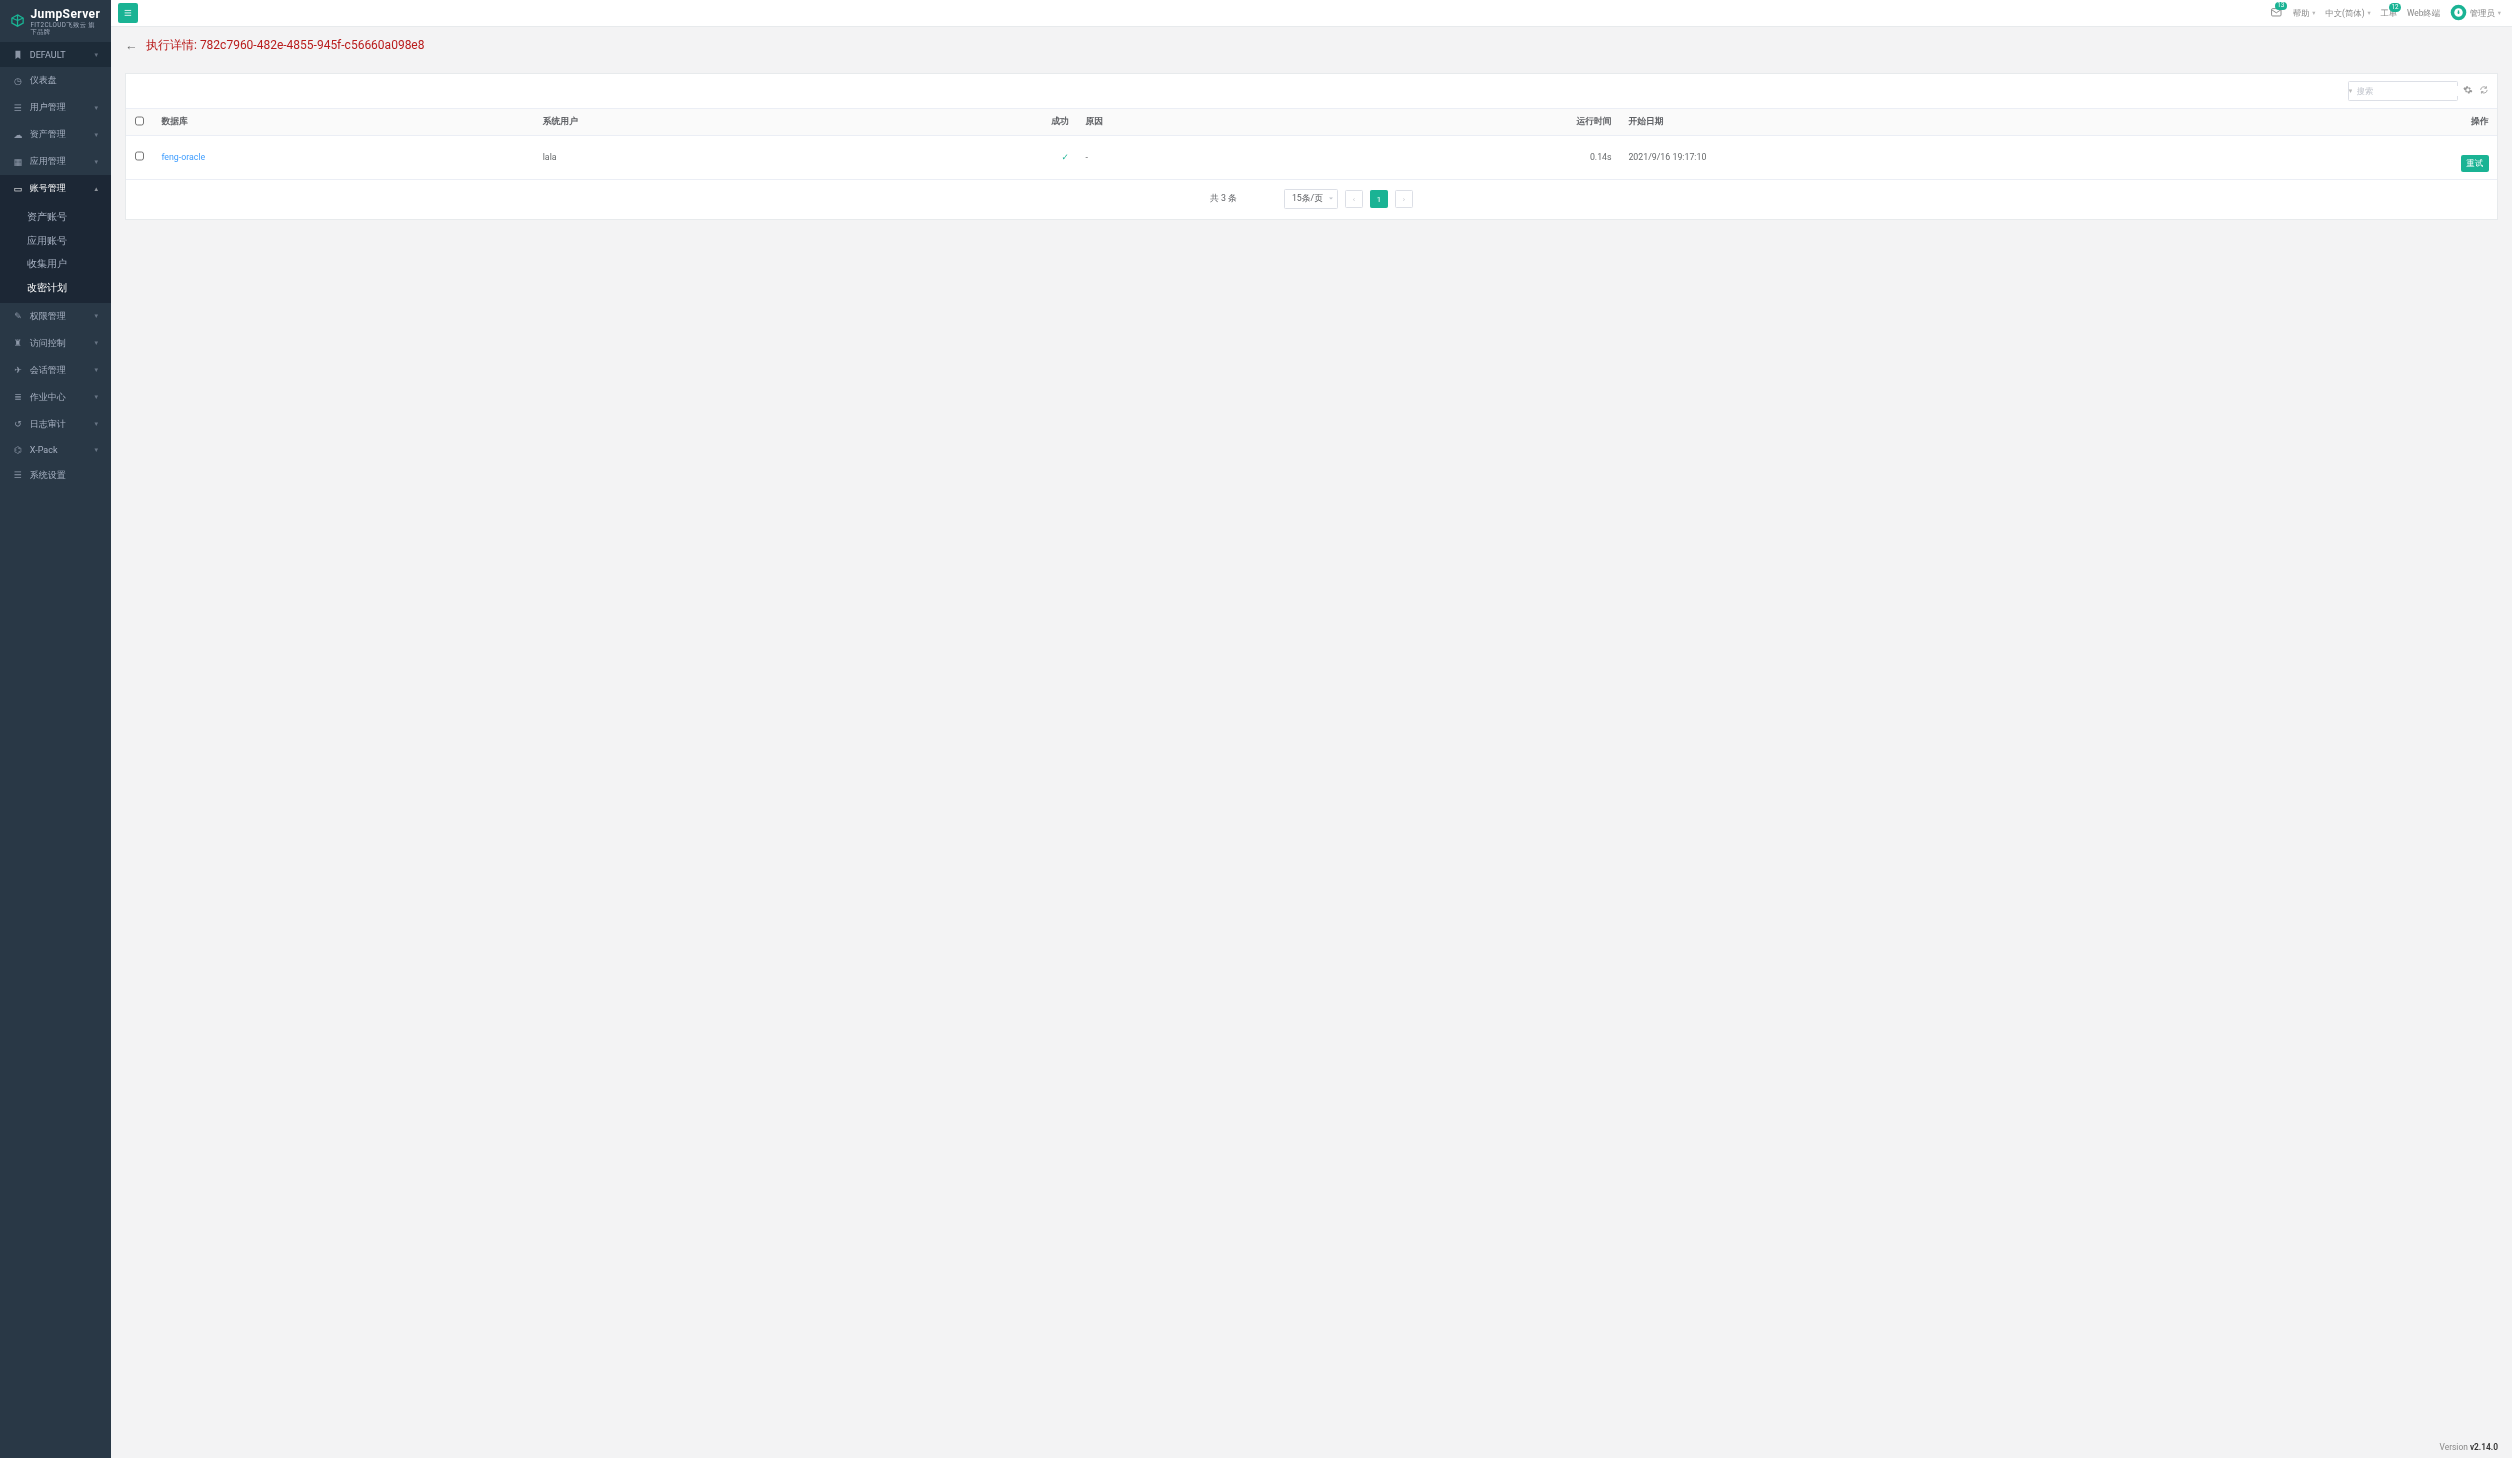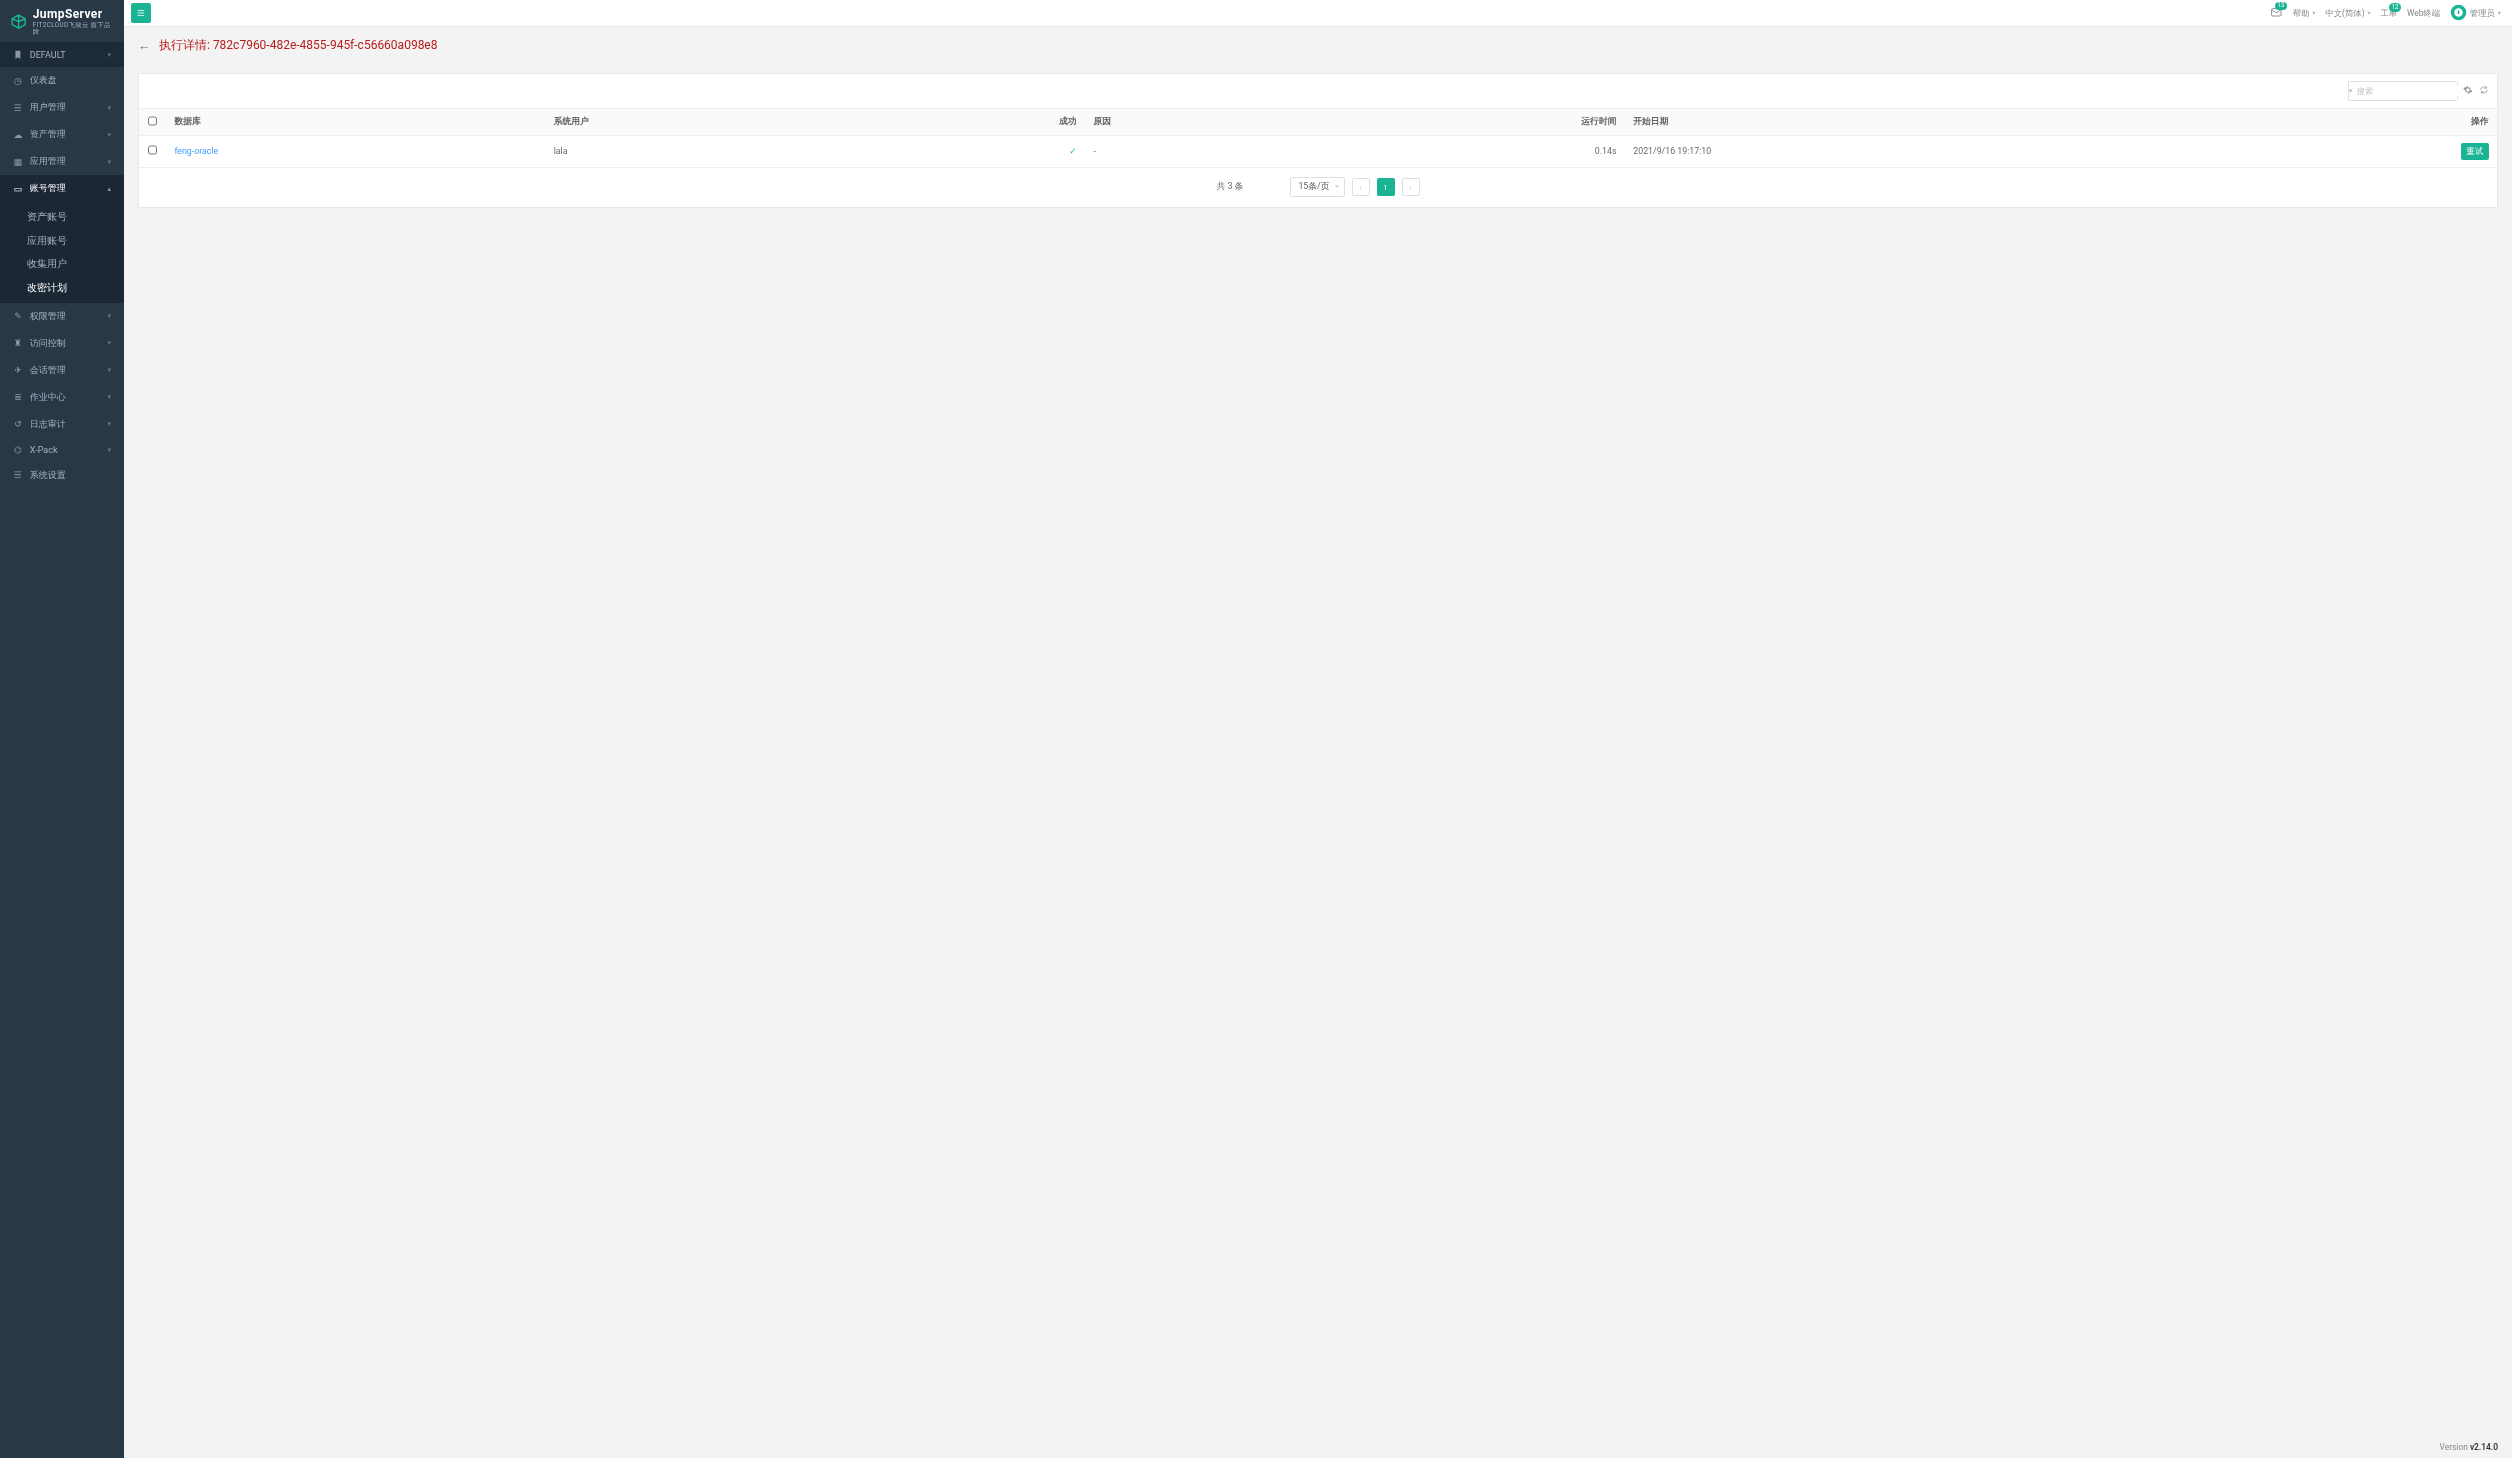--- a/index.html
+++ b/index.html
@@ -1,21 +1,21 @@
 <!DOCTYPE html>
 <html style="font-size:11.2px"><head>
 <meta charset="utf-8">
 <style>
 * { margin: 0; padding: 0; box-sizing: border-box; }
 body { font-family: -apple-system, BlinkMacSystemFont, "Segoe UI", Roboto, "Helvetica Neue", Arial, sans-serif; font-size: 9px; color: #676a6c; background: #f3f3f4; }
 
 .layout { display: flex; min-height: 100vh; }
 
 
-.sidebar { width: 124px; background: #293846; color: #a7b1c2; flex-shrink: 0; }
+.sidebar { width: 111px; background: #293846; color: #a7b1c2; flex-shrink: 0; }
 .logo-area { padding: 8.4px 9.8px 7px; display: flex; align-items: center; gap: 5.6px; }
 .logo-icon { width: 18px; height: 18px; color: #1ab394; }
 .logo-text { display: flex; flex-direction: column; line-height: 1; }
 .logo-title { color: #fff; font-weight: 700; font-size: 12px; letter-spacing: 0.4px; }
 .logo-sub { color: #a7b1c2; font-size: 6.3px; margin-top: 2.1px; letter-spacing: 0.4px; }
 
 .nav-item { display: flex; align-items: center; padding: 7px 13px; cursor: pointer; position: relative; font-size: 9px; color: #a7b1c2; }
 .nav-item.top-default { background: #1d2b38; border-top: 0.7px solid #1d2b38; }
 .nav-icon { width: 9.8px; height: 9.8px; margin-right: 7px; opacity: 0.8; display: inline-flex; align-items: center; justify-content: center; }
 .nav-label { flex: 1; }
@@ -62,21 +62,21 @@
 
 table { width: 100%; border-collapse: collapse; }
 th, td { text-align: left; padding: 7px 8.4px; font-size: 8.8px; border-bottom: 0.7px solid #ebeef5; }
 thead th { background: #fafafa; color: #606266; font-weight: 600; border-top: 0.7px solid #ebeef5; }
 th.center, td.center { text-align: right; }
 th.right, td.right { text-align: right; }
 .chk { width: 27px; text-align: center; }
 .chk input { width: 9.8px; height: 9.8px; }
 .link { color: #409eff; cursor: pointer; }
 .check-icon { color: #1ab394; }
-.btn-retry { background: #1ab394; color: #fff; border: none; border-radius: 2.1px; padding: 2.8px 5.6px; font-size: 8.4px; cursor: pointer; }
+.btn-retry { background: #1ab394; color: #fff; border: none; border-radius: 2.1px; padding: 2.8px 5.6px; font-size: 8.4px; cursor: pointer; margin-top: 12px; }
 
 
 .pagination { display: flex; align-items: center; justify-content: center; gap: 7px; padding: 9.8px 0; font-size: 8.8px; color: #606266; }
 .page-select { border: 0.7px solid #dcdfe6; border-radius: 1.4px; padding: 2.8px 14px 2.8px 7px; position: relative; cursor: pointer; background: #fff; margin-left: 40px; }
 .page-select::after { content: ""; position: absolute; right: 4.2px; top: 50%; transform: translateY(-40%); border: 2.8px solid transparent; border-top-color: #c0c4cc; }
 .page-btn { width: 18px; height: 18px; border: 0.7px solid #dcdfe6; background: #fff; display: flex; align-items: center; justify-content: center; cursor: pointer; color: #606266; font-size: 7.7px; border-radius: 1.4px; }
 .page-btn.active { background: #1ab394; color: #fff; border-color: #1ab394; }
 .page-btn.disabled { color: #c0c4cc; cursor: not-allowed; }
 
 

